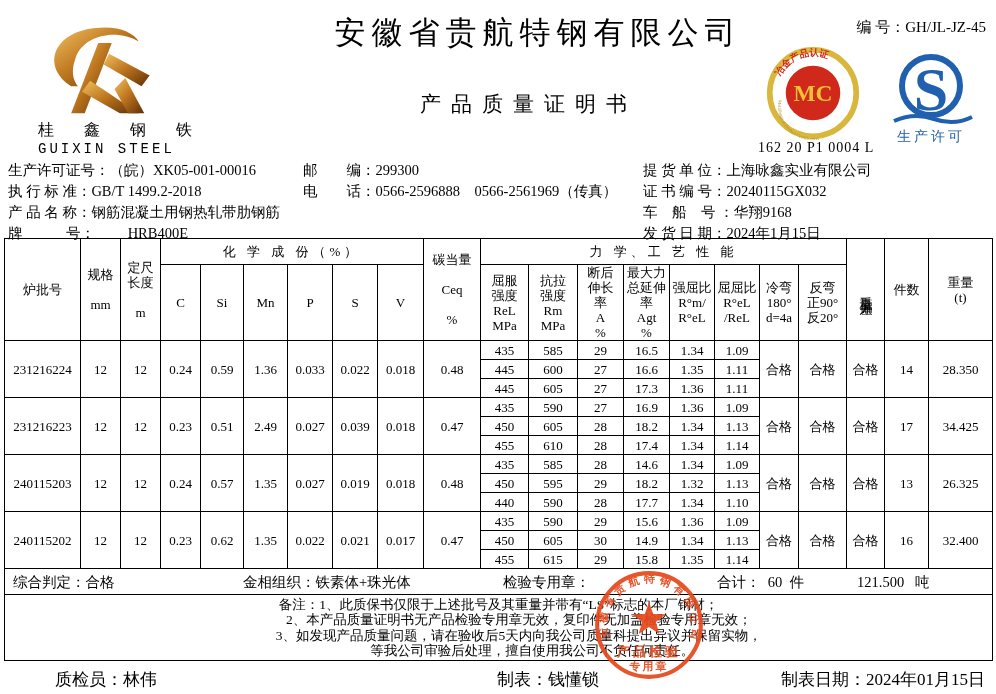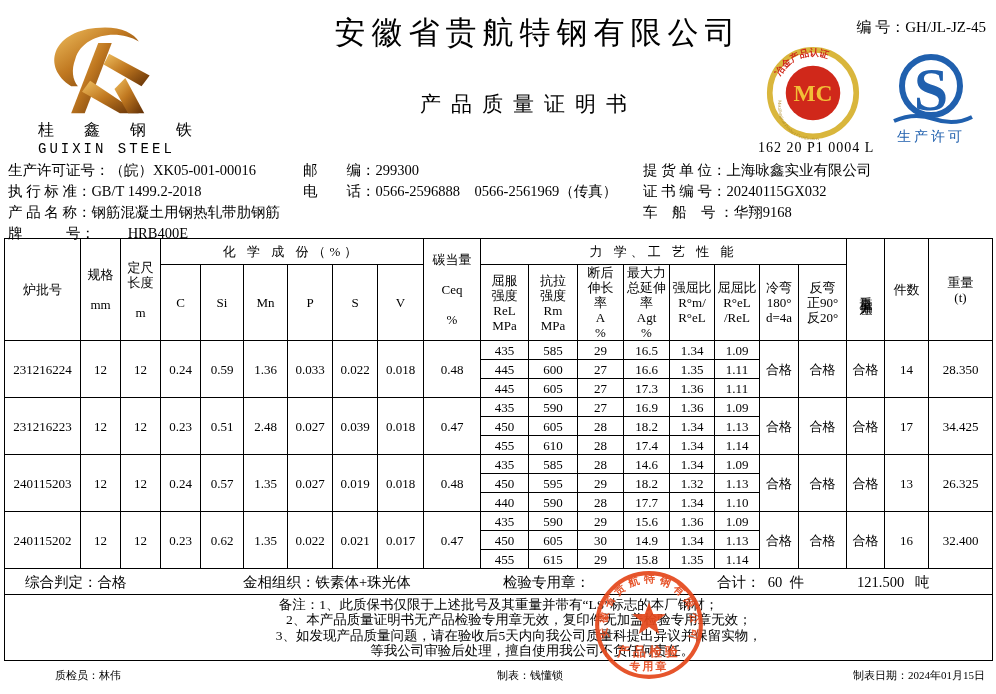--- a/index.html
+++ b/index.html
@@ -33,33 +33,33 @@
   table.cert { position:absolute; left:4px; top:238px; width:988px; border-collapse:collapse; table-layout:fixed; }
   table.cert td, table.cert th { border:1px solid #000; text-align:center; vertical-align:middle;
     font-weight:normal; font-size:13px; padding:0; overflow:hidden; }
   .hd { white-space:pre-line; line-height:15px; }
   .group-hd { font-size:15px; letter-spacing:4px; height:26px;margin-top:12px; }
   .vertical { writing-mode:vertical-lr; text-orientation:upright; letter-spacing:2px; margin:0 auto; }
   tr.data-row { height:19px; }
   tr.data-row td { font-size:13px; line-height:13px; }
   td.summary-cell { height:26px; position:relative; }
   td.summary-cell span { position:absolute; top:50%; transform:translateY(-50%); white-space:pre; font-size:14.5px; }
-  .sum-judgement { left:20px; }
+  .sum-judgement { left:8px; }
   .sum-structure { left:238px; }
   .sum-seal { left:498px; }
   .sum-pieces { left:712px; }
   .sum-weight { left:852px; }
   td.notes-cell { height:66px; text-align:left; padding:3px 6px; }
   td.notes-cell div { white-space:pre; font-size:13.5px; line-height:15.5px; }
 
   
   .stamp { position:absolute; left:592px; top:568px; width:114px; height:114px; opacity:.93; z-index:5; pointer-events:none; }
 
   
-  .footer { position:absolute; top:668px; left:0; width:100%; height:22px; font-size:11px; }
+  .footer { position:absolute; top:668px; left:0; width:100%; height:22px; font-size:17px; }
   .footer span { position:absolute; white-space:pre; }
   .ft-inspector { left:55px; }
   .ft-tabulator { left:497px; }
   .ft-date { right:11px; }
 </style>
 </head>
 <body>
 
 <div class="page">
 
@@ -117,20 +117,21 @@
       <div class="info-line"><span>牌　　　号：</span><span>　　 HRB400E</span></div>
     </div>
   <div class="info-col info-mid">
       <div class="info-line"><span>邮　　编：</span><span>299300</span></div>
       <div class="info-line"><span>电　　话：</span><span>0566-2596888　0566-2561969（传真）</span></div>
     </div>
   <div class="info-col info-right">
       <div class="info-line"><span>提 货 单 位：</span><span>上海咏鑫实业有限公司</span></div>
       <div class="info-line"><span>证 书 编 号：</span><span>20240115GX032</span></div>
       <div class="info-line"><span>车　船　号 ：</span><span>华翔9168</span></div>
+      <div class="info-line"><span>发 货 日 期：</span><span>2024年1月15日</span></div>
     </div>
 
   <table class="cert">
     <colgroup>
       <col style="width:76px">
         <col style="width:40px">
         <col style="width:40px">
       <col style="width:40px">
         <col style="width:43px">
         <col style="width:44px">
@@ -252,21 +253,21 @@
           <td>17.3</td>
           <td>1.36</td>
           <td>1.11</td>
         </tr>
         <tr class="data-row">
           <td rowspan="3">231216223</td>
           <td rowspan="3">12</td>
           <td rowspan="3">12</td>
           <td rowspan="3">0.23</td>
           <td rowspan="3">0.51</td>
-          <td rowspan="3">2.48</td>
+          <td rowspan="3">2.49</td>
           <td rowspan="3">0.027</td>
           <td rowspan="3">0.039</td>
           <td rowspan="3">0.018</td>
           <td rowspan="3">0.47</td>
           <td>435</td>
           <td>590</td>
           <td>27</td>
           <td>16.9</td>
           <td>1.36</td>
           <td>1.09</td>

